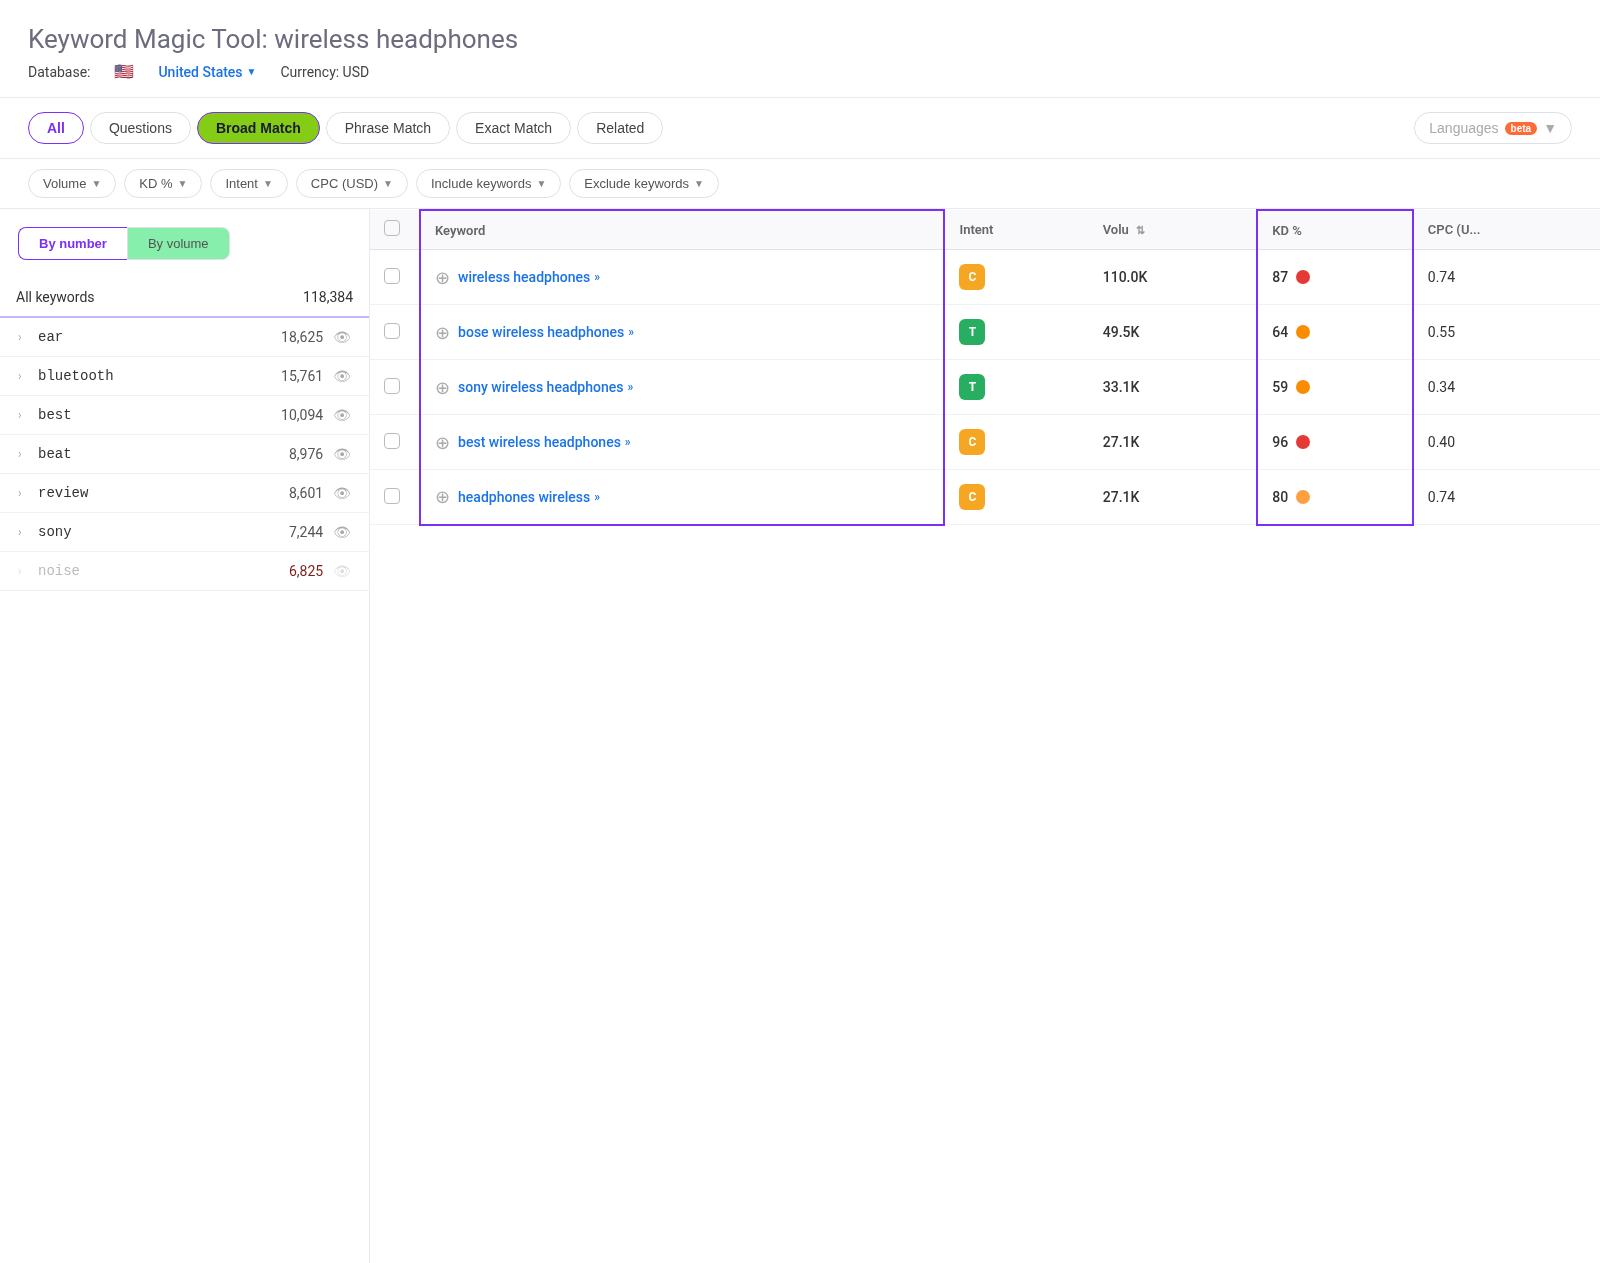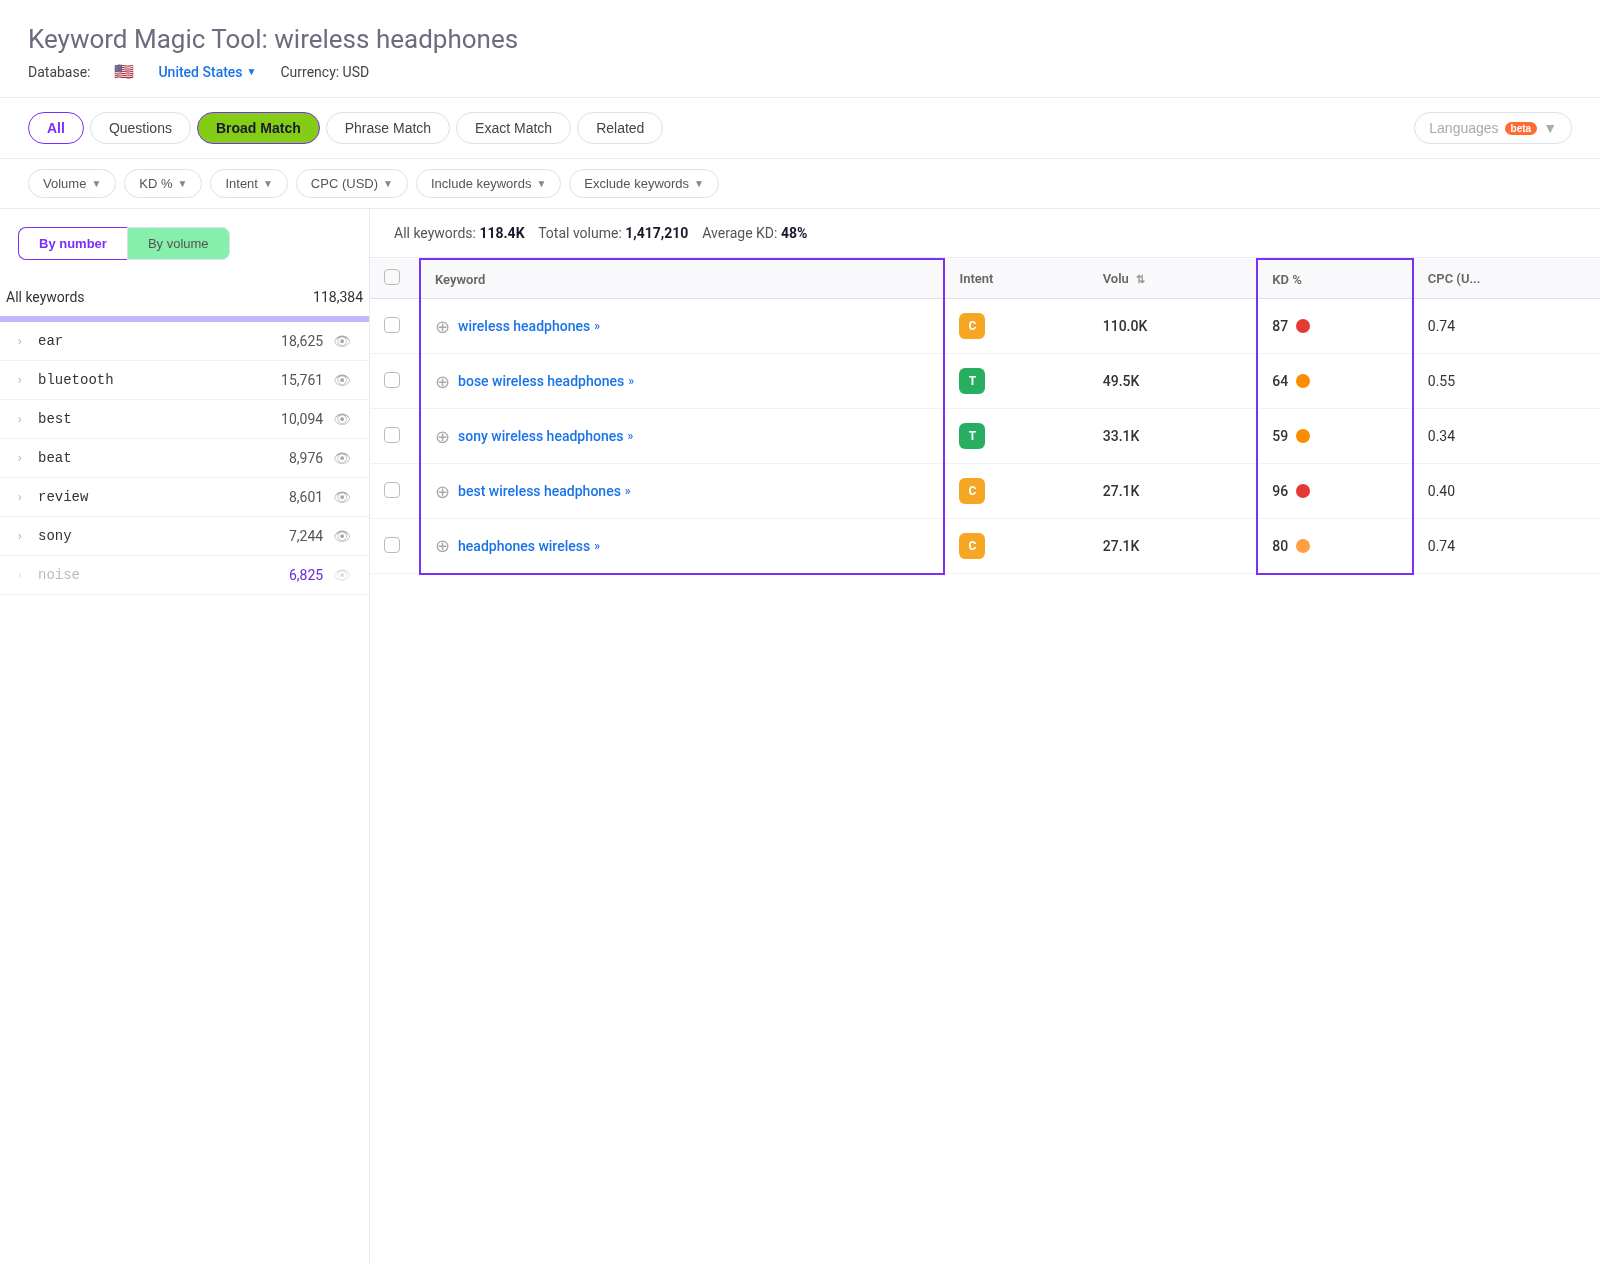--- a/index.html
+++ b/index.html
@@ -187,33 +187,33 @@
       font-size: 14px;
       color: #333;
       font-family: Liberation Mono, monospace;
     }
     .sidebar-label.muted { color: #bbb; }
     .sidebar-count {
       font-size: 14px;
       color: #555;
       margin-right: 10px;
     }
-    .sidebar-count.muted { color: #6d28d9; margin-left: 8px; }
+    .sidebar-count.muted { color: #7f1d1d; margin-left: 8px; }
     .eye-icon {
       color: #aaa;
       font-size: 14px;
     }
     .sidebar-all {
       display: flex;
       justify-content: space-between;
       align-items: center;
-      padding: 11px 6px;
+      padding: 11px 16px;
       font-size: 14px;
       color: #333;
-      border-bottom: 6px solid #c4b5fd;
+      border-bottom: 2px solid #c4b5fd;
       gap: 20px;
     }
     .sidebar-scroll {
       overflow-y: auto;
     }
 
     
     .table-area {
       flex: 1;
       background: #fff;
@@ -482,30 +482,20 @@
           <span class="sidebar-chevron" style="color:#ddd;">›</span>
           <span class="sidebar-label muted">noise</span>
           <span class="sidebar-count muted">6,825</span>
           <span class="eye-icon" style="color:#ddd;">👁</span>
         </div>
 
       </div>
     </div>
 
     <div class="table-area">
-      <div class="table-stats">
-        <span>All keywords:</span>
-        <strong>118.4K</strong>
-        &nbsp;&nbsp;
-        <span>Total volume:</span>
-        <strong>1,417,210</strong>
-        &nbsp;&nbsp;
-        <span>Average KD:</span>
-        <strong>48%</strong>
-      </div>
 
       <table class="kw-table">
         <thead>
           <tr>
             <th style="width:50px;">
               <span class="cb"></span>
             </th>
             <th class="purple-box-keyword">
               <span>Keyword</span>
             </th>

